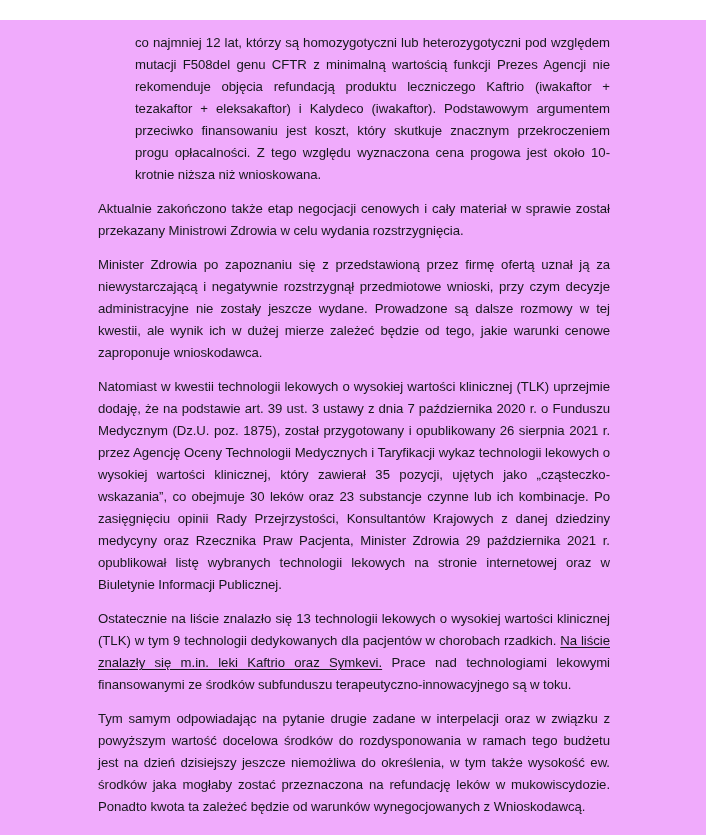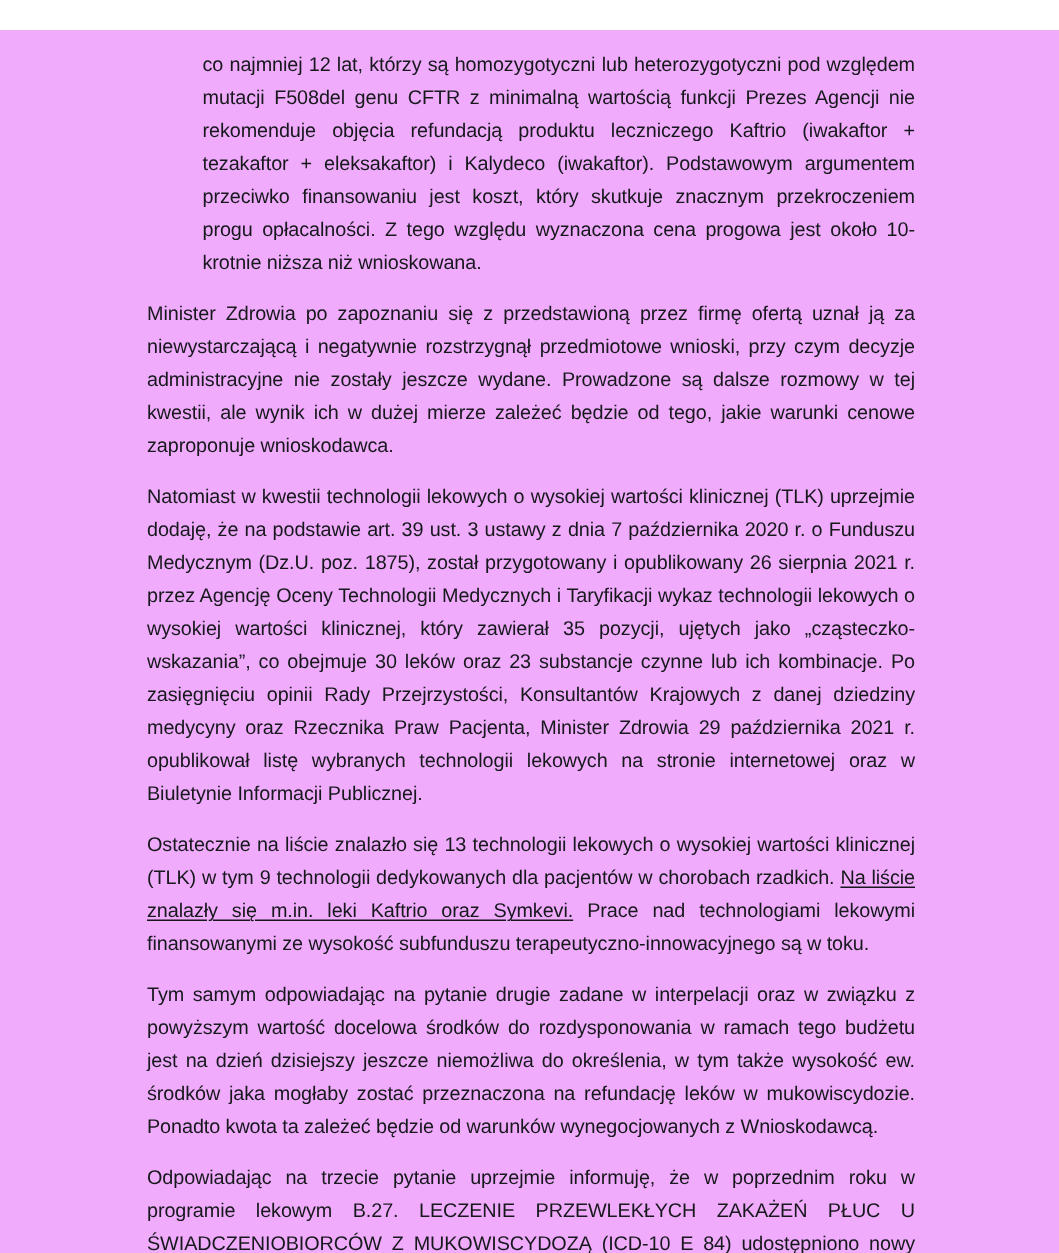--- a/index.html
+++ b/index.html
@@ -51,27 +51,28 @@
   }
 </style>
 </head>
 <body>
 
 <div id="page">
   <div class="doc-body">
 
     <p class="para indented">co najmniej 12 lat, którzy są homozygotyczni lub heterozygotyczni pod względem mutacji F508del genu CFTR z minimalną wartością funkcji Prezes Agencji nie rekomenduje objęcia refundacją produktu leczniczego Kaftrio (iwakaftor + tezakaftor + eleksakaftor) i Kalydeco (iwakaftor). Podstawowym argumentem przeciwko finansowaniu jest koszt, który skutkuje znacznym przekroczeniem progu opłacalności. Z tego względu wyznaczona cena progowa jest około 10-krotnie niższa niż wnioskowana.</p>
 
+    <p class="para">Aktualnie zakończono także etap negocjacji cenowych i cały materiał w sprawie został przekazany Ministrowi Zdrowia w celu wydania rozstrzygnięcia.</p>
 
     <p class="para">Minister Zdrowia po zapoznaniu się z przedstawioną przez firmę ofertą uznał ją za niewystarczającą i negatywnie rozstrzygnął przedmiotowe wnioski, przy czym decyzje administracyjne nie zostały jeszcze wydane. Prowadzone są dalsze rozmowy w tej kwestii, ale wynik ich w dużej mierze zależeć będzie od tego, jakie warunki cenowe zaproponuje wnioskodawca.</p>
 
     <p class="para">Natomiast w kwestii technologii lekowych o wysokiej wartości klinicznej (TLK) uprzejmie dodaję, że na podstawie art. 39 ust. 3 ustawy z dnia 7 października 2020 r. o Funduszu Medycznym (Dz.U.  poz. 1875), został przygotowany i opublikowany 26 sierpnia 2021 r. przez Agencję Oceny Technologii Medycznych i Taryfikacji wykaz technologii lekowych o wysokiej wartości klinicznej, który zawierał 35 pozycji, ujętych jako „cząsteczko-wskazania”, co obejmuje 30 leków oraz 23 substancje czynne lub ich kombinacje. Po zasięgnięciu opinii Rady Przejrzystości, Konsultantów Krajowych z danej dziedziny medycyny oraz Rzecznika Praw Pacjenta, Minister Zdrowia 29 października 2021 r. opublikował listę wybranych technologii lekowych na stronie internetowej oraz w Biuletynie Informacji Publicznej.</p>
 
     <p class="para">
-      <span>Ostatecznie  na liście znalazło się 13 technologii lekowych o wysokiej wartości klinicznej (TLK) w tym 9 technologii dedykowanych dla pacjentów w chorobach rzadkich. </span><span class="underlined">Na liście znalazły się m.in. leki Kaftrio oraz Symkevi.</span><span> Prace nad technologiami lekowymi finansowanymi ze wysokość subfunduszu terapeutyczno-innowacyjnego są w toku.</span>
+      <span>Ostatecznie  na liście znalazło się 13 technologii lekowych o wysokiej wartości klinicznej (TLK) w tym 9 technologii dedykowanych dla pacjentów w chorobach rzadkich. </span><span class="underlined">Na liście znalazły się m.in. leki Kaftrio oraz Symkevi.</span><span> Prace nad technologiami lekowymi finansowanymi ze środków subfunduszu terapeutyczno-innowacyjnego są w toku.</span>
     </p>
 
     <p class="para">Tym samym odpowiadając na pytanie drugie zadane w interpelacji oraz w związku z powyższym wartość docelowa środków do rozdysponowania w ramach tego budżetu jest na dzień dzisiejszy jeszcze niemożliwa do określenia, w tym także wysokość ew. środków jaka mogłaby zostać przeznaczona na refundację leków w mukowiscydozie. Ponadto kwota ta zależeć będzie od warunków wynegocjowanych z Wnioskodawcą.</p>
 
     <p class="para">Odpowiadając na trzecie pytanie uprzejmie informuję, że w poprzednim roku w programie lekowym B.27. LECZENIE PRZEWLEKŁYCH ZAKAŻEŃ PŁUC U ŚWIADCZENIOBIORCÓW Z MUKOWISCYDOZĄ  (ICD-10  E 84) udostępniono nowy antybiotyk lewofloksacynę dla pacjentów z udokumentowanym przewlekłym zakażeniem płuc wywołanym przez Pseudomonas aeruginosa.</p>
 
   </div>
 </div>
 
 </body></html>

